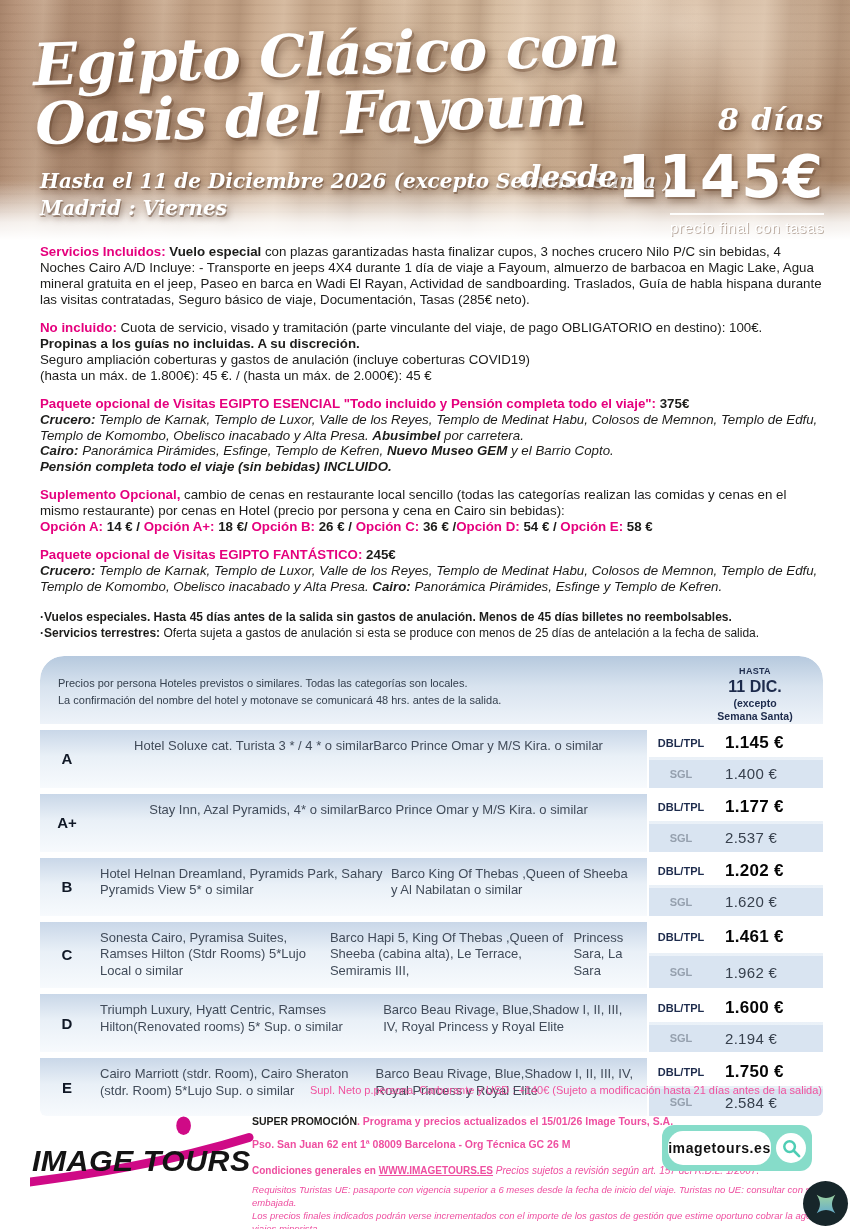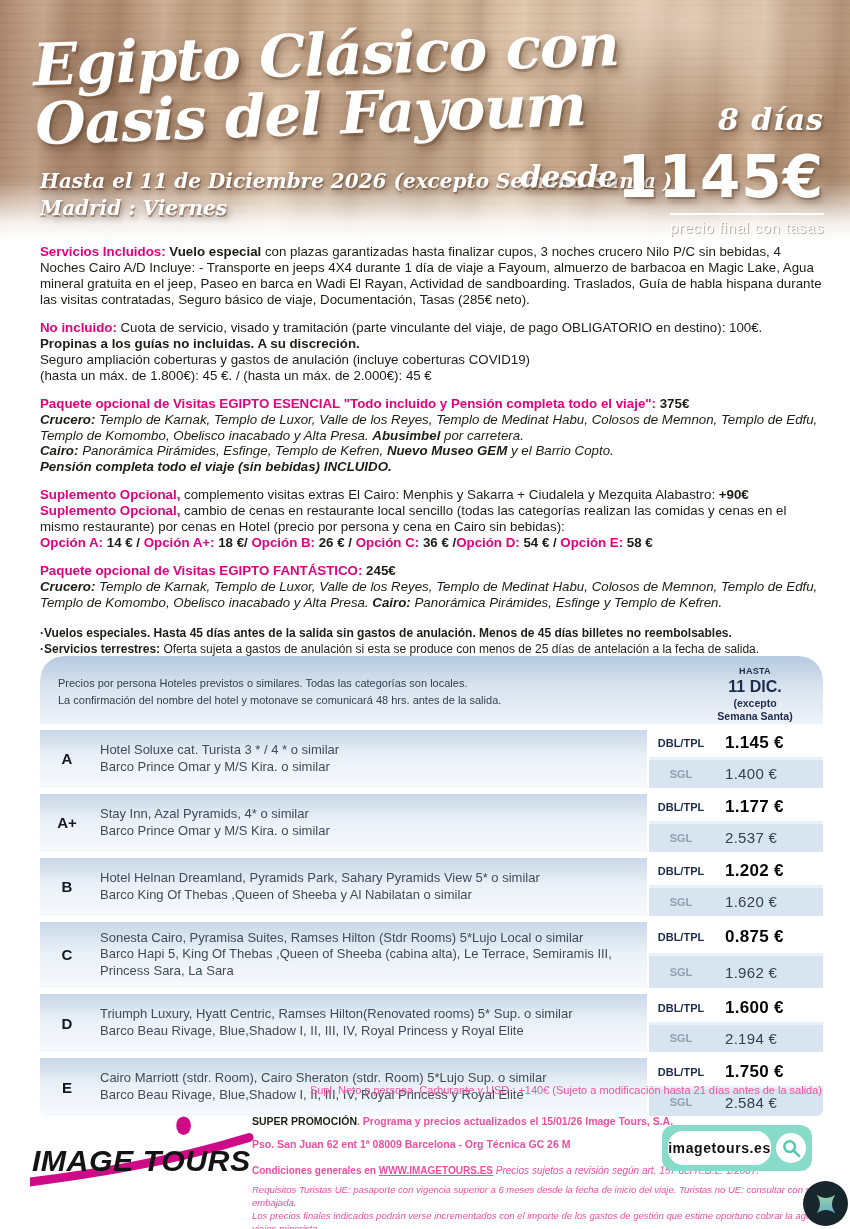--- a/index.html
+++ b/index.html
@@ -78,21 +78,21 @@
   .thasta .h-small{font-size:9px;font-weight:bold;letter-spacing:.3px}
   .thasta .h-big{font-size:16px;font-weight:bold}
   .thasta .h-sub{font-size:10.5px;font-weight:bold}
   .trow{
     display:flex;margin-bottom:6px;min-height:58px;
     background:linear-gradient(180deg,#c9d7e8 0%,#e9f0f7 45%,#f7fafd 100%);
   }
   .trow:last-child{margin-bottom:0;border-radius:0 0 6px 6px}
   .tcat{width:54px;display:flex;align-items:center;justify-content:center;
     font-size:15px;font-weight:bold;color:#101826}
-  .tdesc{flex:1;display:flex;flex-direction:column;justify-content:center;
+  .tdesc{flex:1;display:flex;flex-direction:row;justify-content:center;
     padding:8px 10px 8px 6px;font-size:13px;line-height:1.3;color:#414b59}
   .tprices{width:176px;display:flex;flex-direction:column;border-left:2px solid #fff}
   .pr{flex:1;display:flex;align-items:center}
   .pr-dbl{background:#ffffff;margin-bottom:3px}
   .pr-sgl{background:#d9e4f1}
   .plabel{width:64px;text-align:center;font-size:11px;font-weight:bold;color:var(--navy)}
   .plabel.sgl{font-weight:bold;color:#95a0ae}
   .pval{flex:1;padding-left:12px;font-size:17px;font-weight:bold;color:#060606;letter-spacing:.3px}
   .pval.sgl{font-weight:normal;font-size:15px;color:#37404d}
 
@@ -159,21 +159,20 @@
         <div class="ln"><span class="s-n">Seguro ampliación coberturas y gastos de anulación (incluye coberturas COVID19)</span></div>
         <div class="ln"><span class="s-n">(hasta un máx. de 1.800€): 45 €. / (hasta un máx. de 2.000€): 45 €</span></div>
       </div>
     <div class="group">
         <div class="ln"><span class="s-p">Paquete opcional de Visitas EGIPTO ESENCIAL "Todo incluido y Pensión completa todo el viaje": </span><span class="s-b">375€</span></div>
         <div class="ln"><span class="s-bi">Crucero: </span><span class="s-i">Templo de Karnak, Templo de Luxor,  Valle de los Reyes, Templo de Medinat Habu, Colosos de Memnon, Templo de Edfu, Templo de Komombo, Obelisco inacabado y Alta Presa. </span><span class="s-bi">Abusimbel </span><span class="s-i">por carretera.</span></div>
         <div class="ln"><span class="s-bi">Cairo: </span><span class="s-i">Panorámica Pirámides, Esfinge, Templo de Kefren, </span><span class="s-bi">Nuevo Museo GEM </span><span class="s-i">y el Barrio Copto.</span></div>
         <div class="ln"><span class="s-bi">Pensión completa todo el viaje (sin bebidas) INCLUIDO.</span></div>
       </div>
     <div class="group">
-        <div class="ln"><span class="s-p">Suplemento Opcional, </span><span class="s-n">complemento visitas extras El Cairo: Menphis y Sakarra + Ciudalela y Mezquita Alabastro: </span><span class="s-b">+90€</span></div>
         <div class="ln"><span class="s-p">Suplemento Opcional, </span><span class="s-n">cambio de cenas en restaurante local sencillo (todas las categorías realizan las comidas y cenas en el mismo restaurante) por cenas en Hotel (precio por persona  y cena en Cairo sin bebidas):</span></div>
         <div class="ln"><span class="s-p">Opción A: </span><span class="s-b">14 € / </span><span class="s-p">Opción A+:  </span><span class="s-b">18 €/ </span><span class="s-p">Opción B: </span><span class="s-b">26 € / </span><span class="s-p">Opción C: </span><span class="s-b">36 € /</span><span class="s-p">Opción D: </span><span class="s-b">54 € / </span><span class="s-p">Opción E: </span><span class="s-b">58 €</span></div>
       </div>
     <div class="group">
         <div class="ln"><span class="s-p">Paquete opcional de Visitas EGIPTO FANTÁSTICO: </span><span class="s-b">245€</span></div>
         <div class="ln"><span class="s-bi">Crucero: </span><span class="s-i">Templo de Karnak, Templo de Luxor,  Valle de los Reyes, Templo de Medinat Habu, Colosos de Memnon, Templo de Edfu, Templo de Komombo, Obelisco inacabado y Alta Presa. </span><span class="s-bi">Cairo: </span><span class="s-i">Panorámica Pirámides, Esfinge y Templo de Kefren.</span></div>
       </div>
     <div class="group group-small">
         <div class="ln"><span class="s-b">·Vuelos especiales.  Hasta 45 días antes de la salida sin gastos de anulación.  Menos de 45 días billetes no reembolsables.</span></div>
         <div class="ln"><span class="s-b">·Servicios terrestres: </span><span class="s-n">Oferta sujeta a gastos de anulación si esta se produce con menos de 25 días de antelación a la fecha de  salida.</span></div>
@@ -248,21 +247,21 @@
         <div class="trow">
           <div class="tcat">C</div>
           <div class="tdesc">
             <div>Sonesta Cairo,  Pyramisa Suites, Ramses Hilton (Stdr Rooms) 5*Lujo Local o similar</div>
             <div>Barco Hapi 5, King Of Thebas ,Queen of Sheeba (cabina alta), Le Terrace, Semiramis III,</div>
             <div>Princess Sara, La Sara</div>
           </div>
           <div class="tprices">
             <div class="pr pr-dbl">
               <span class="plabel">DBL/TPL</span>
-              <span class="pval">0.875 €</span>
+              <span class="pval">1.461 €</span>
             </div>
             <div class="pr pr-sgl">
               <span class="plabel sgl">SGL</span>
               <span class="pval sgl">1.962 €</span>
             </div>
           </div>
         </div>
         <div class="trow">
           <div class="tcat">D</div>
           <div class="tdesc">

